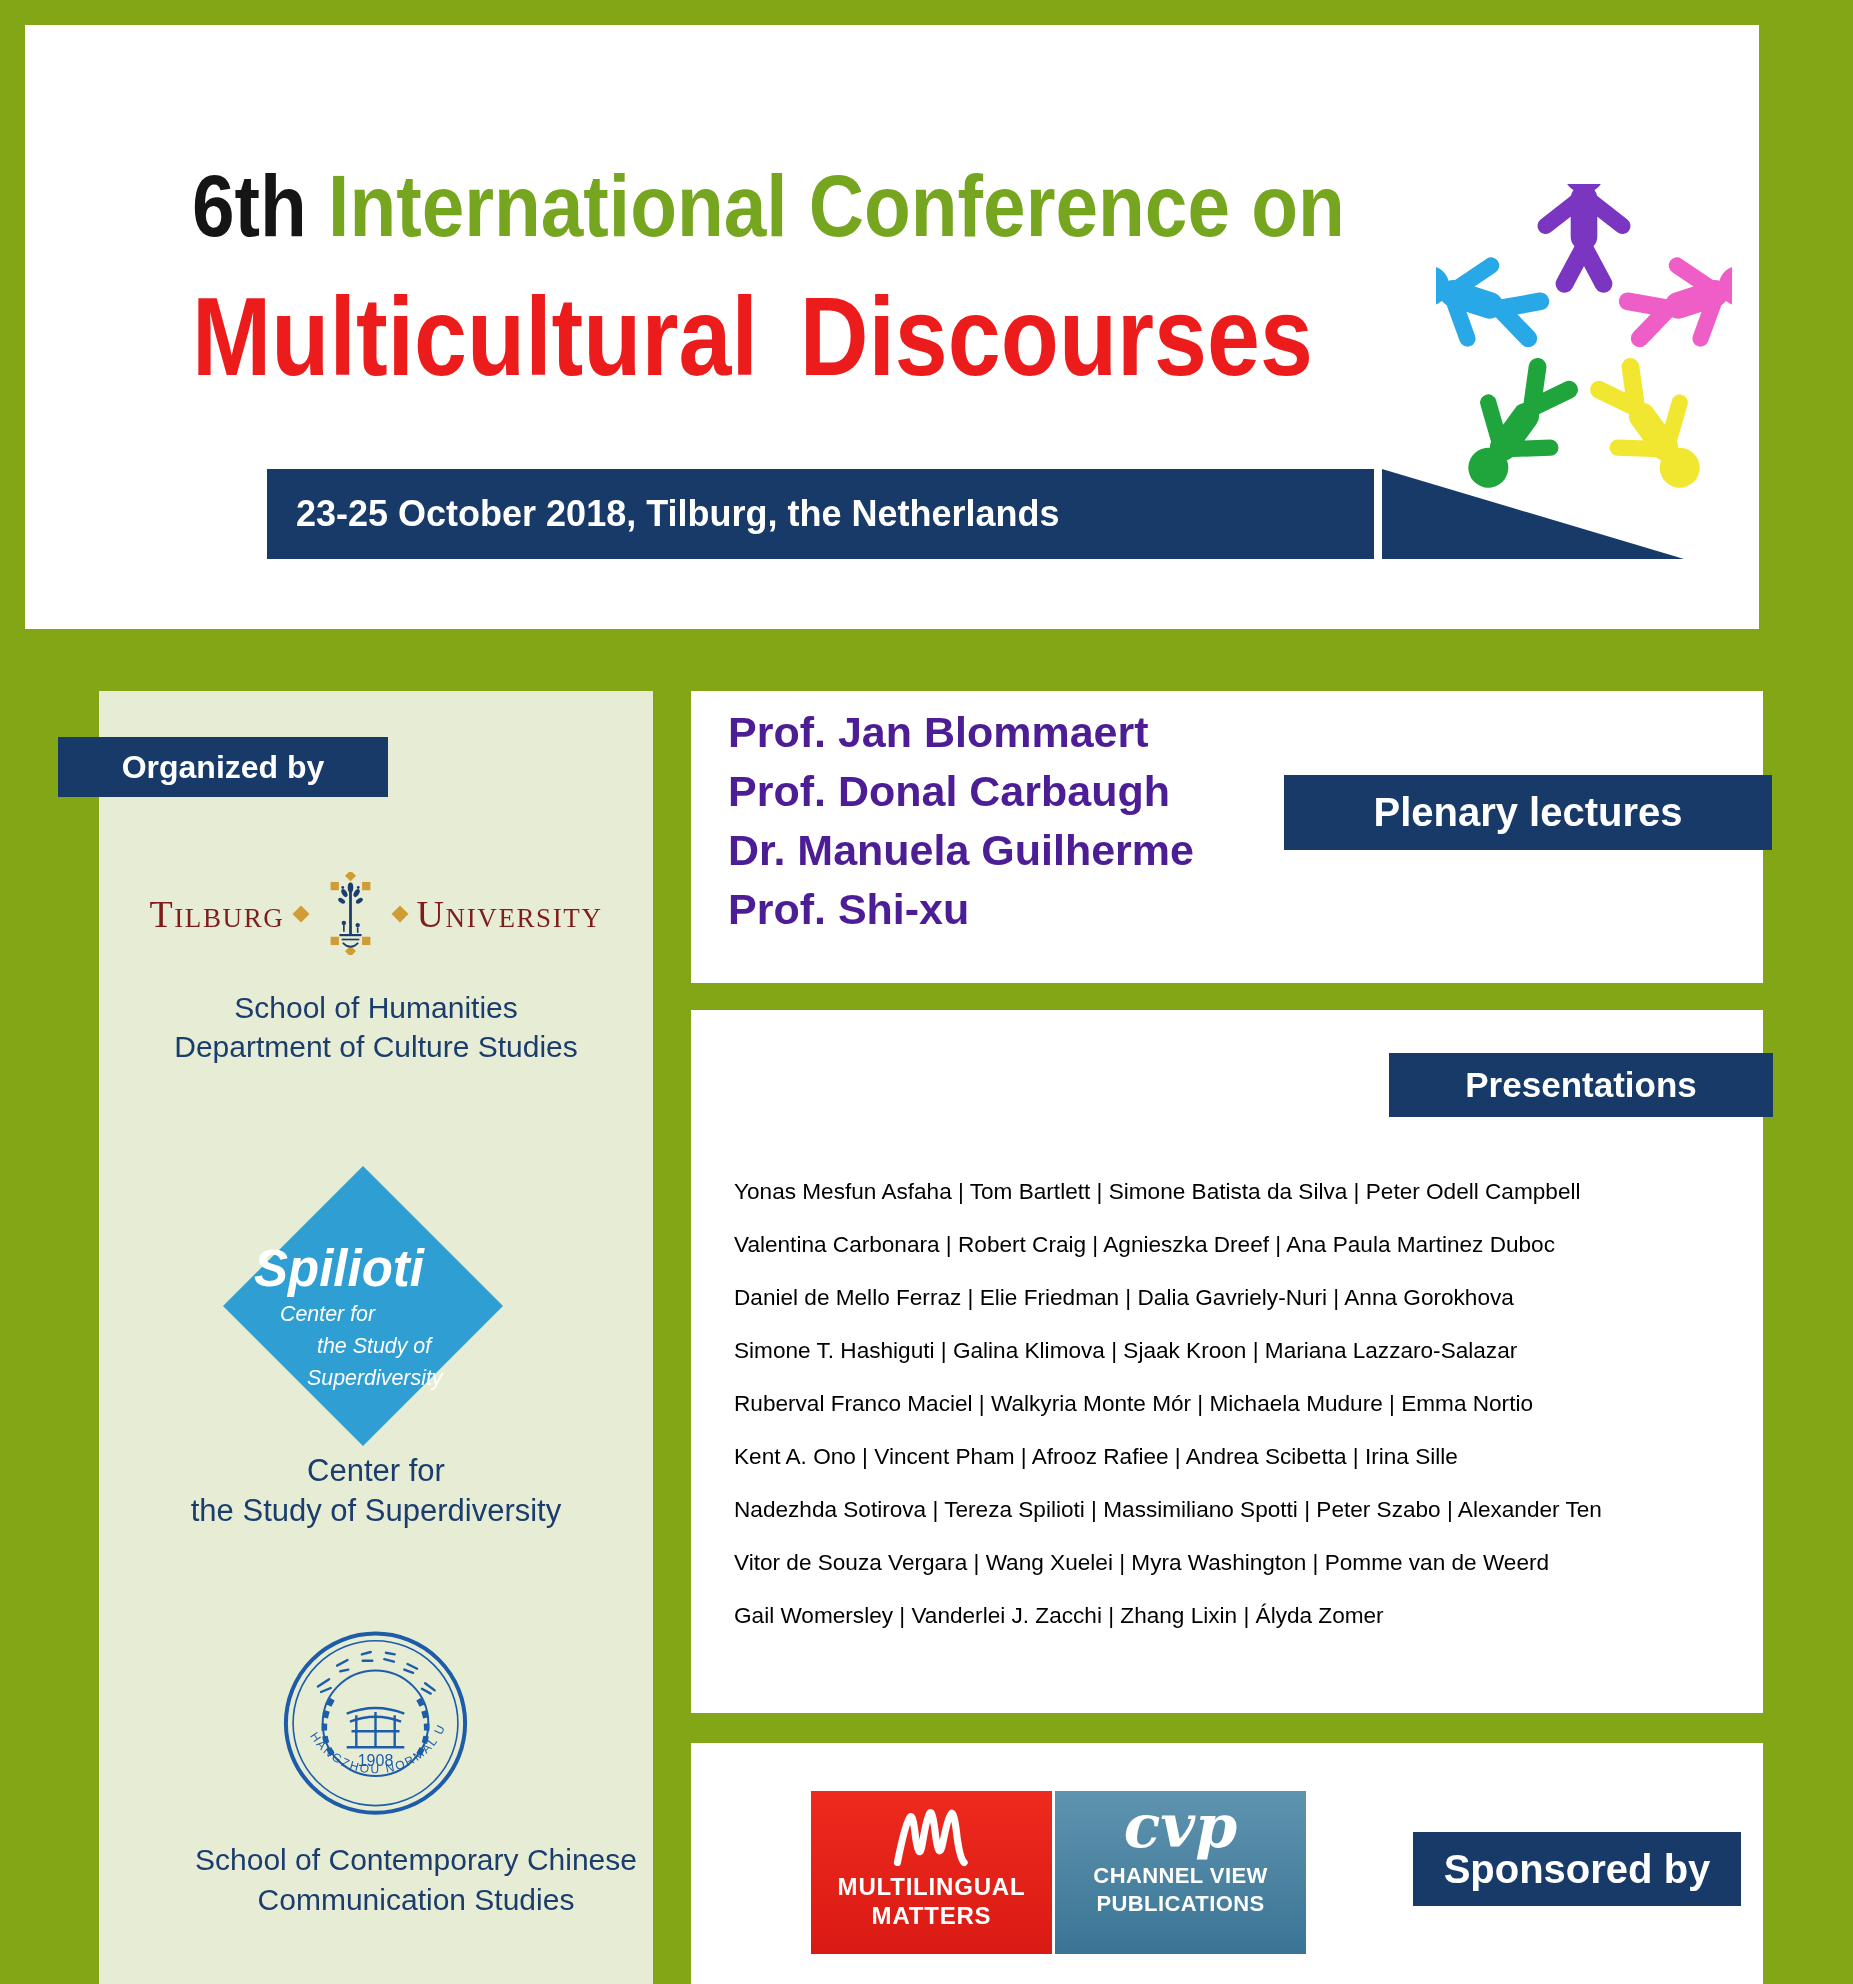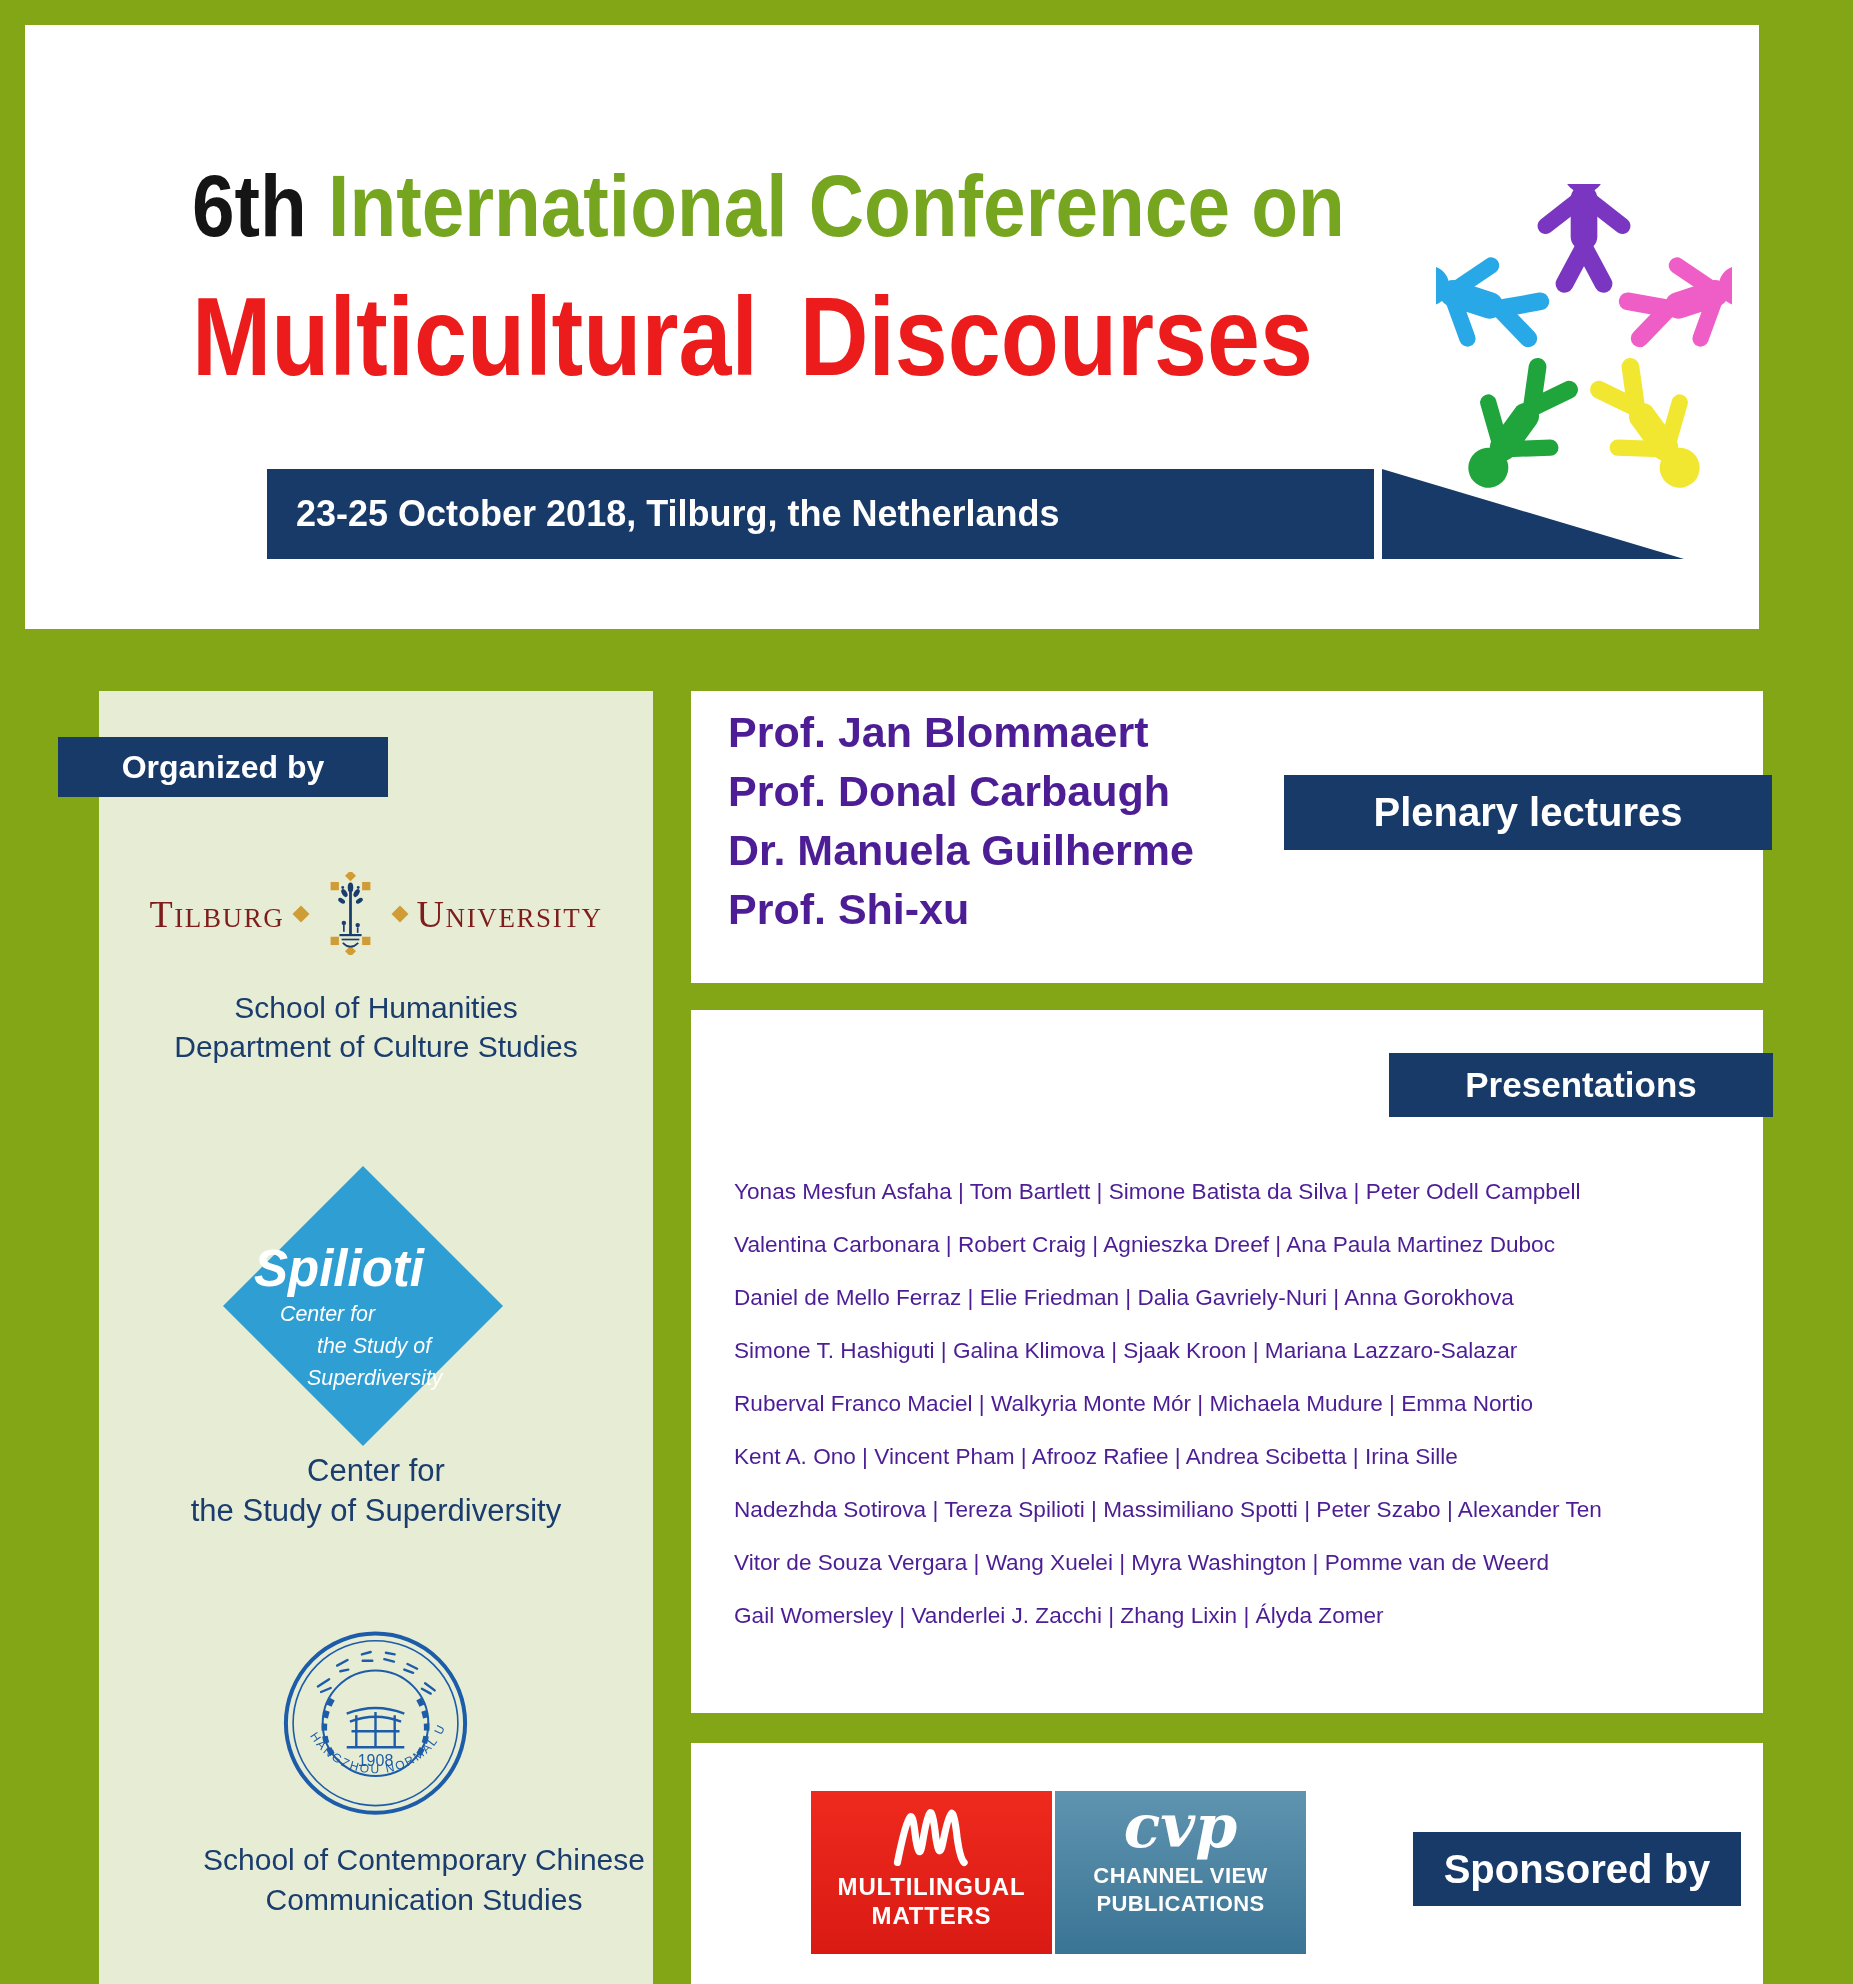--- a/index.html
+++ b/index.html
@@ -37,33 +37,33 @@
   #school-lines{left:99px;top:988px;width:554px;font-size:30px;line-height:39px;}
   #babylon-diamond{left:264px;top:1207px;width:198px;height:198px;background:#2e9ed3;transform:rotate(45deg);}
   #babylon-text{left:238px;top:1239px;width:262px;color:#ffffff;font-style:italic;}
   #babylon-name{font-size:51px;font-weight:bold;margin-left:16px;}
   .bab-sub{font-size:21.4px;line-height:32px;}
   #bab-sub1{margin-left:42px;}
   #bab-sub2{margin-left:79px;}
   #bab-sub3{margin-left:69px;}
   #babylon-caption{left:99px;top:1451px;width:554px;font-size:31px;line-height:40px;}
   #hz-seal{left:278px;top:1624px;width:195px;height:200px;}
-  #hz-caption{left:99px;top:1840px;width:634px;font-size:30px;line-height:40px;padding-left:8px;}
+  #hz-caption{left:99px;top:1840px;width:634px;font-size:30px;line-height:40px;}
 
   
   #plenary-card{left:691px;top:691px;width:1072px;height:292px;}
   #speakers{left:728px;top:703px;}
   .speaker{font-size:43px;font-weight:bold;color:#4c1d95;line-height:59px;}
   #plenary-banner{left:1284px;top:775px;width:488px;height:75px;line-height:75px;font-size:40px;}
 
   
   #pres-card{left:691px;top:1010px;width:1072px;height:703px;}
   #presentations-banner{left:1389px;top:1053px;width:384px;height:64px;line-height:64px;font-size:35px;}
   #rows{left:734px;top:1165px;width:985px;}
-  .p-row{font-size:22.6px;color:#4c1d95;line-height:53px;white-space:nowrap;}
+  .p-row{font-size:22.6px;color:#000000;line-height:53px;white-space:nowrap;}
 
   
   #sponsor-card{left:691px;top:1743px;width:1072px;height:272px;}
   #sponsored-banner{left:1413px;top:1832px;width:328px;height:74px;line-height:74px;font-size:40px;}
   #mm-box{left:811px;top:1791px;width:241px;height:163px;background:linear-gradient(180deg,#ef2a1e,#d91a14);
           text-align:center;color:#fff;}
   #mm-box svg{width:127px;height:71px;margin-top:8.7px;}
   .mm-line{font-size:24px;font-weight:bold;line-height:29px;letter-spacing:0.8px;}
   #cvp-box{left:1055px;top:1791px;width:251px;height:163px;background:linear-gradient(180deg,#5f94af,#3a7495);
            text-align:center;color:#fff;}

